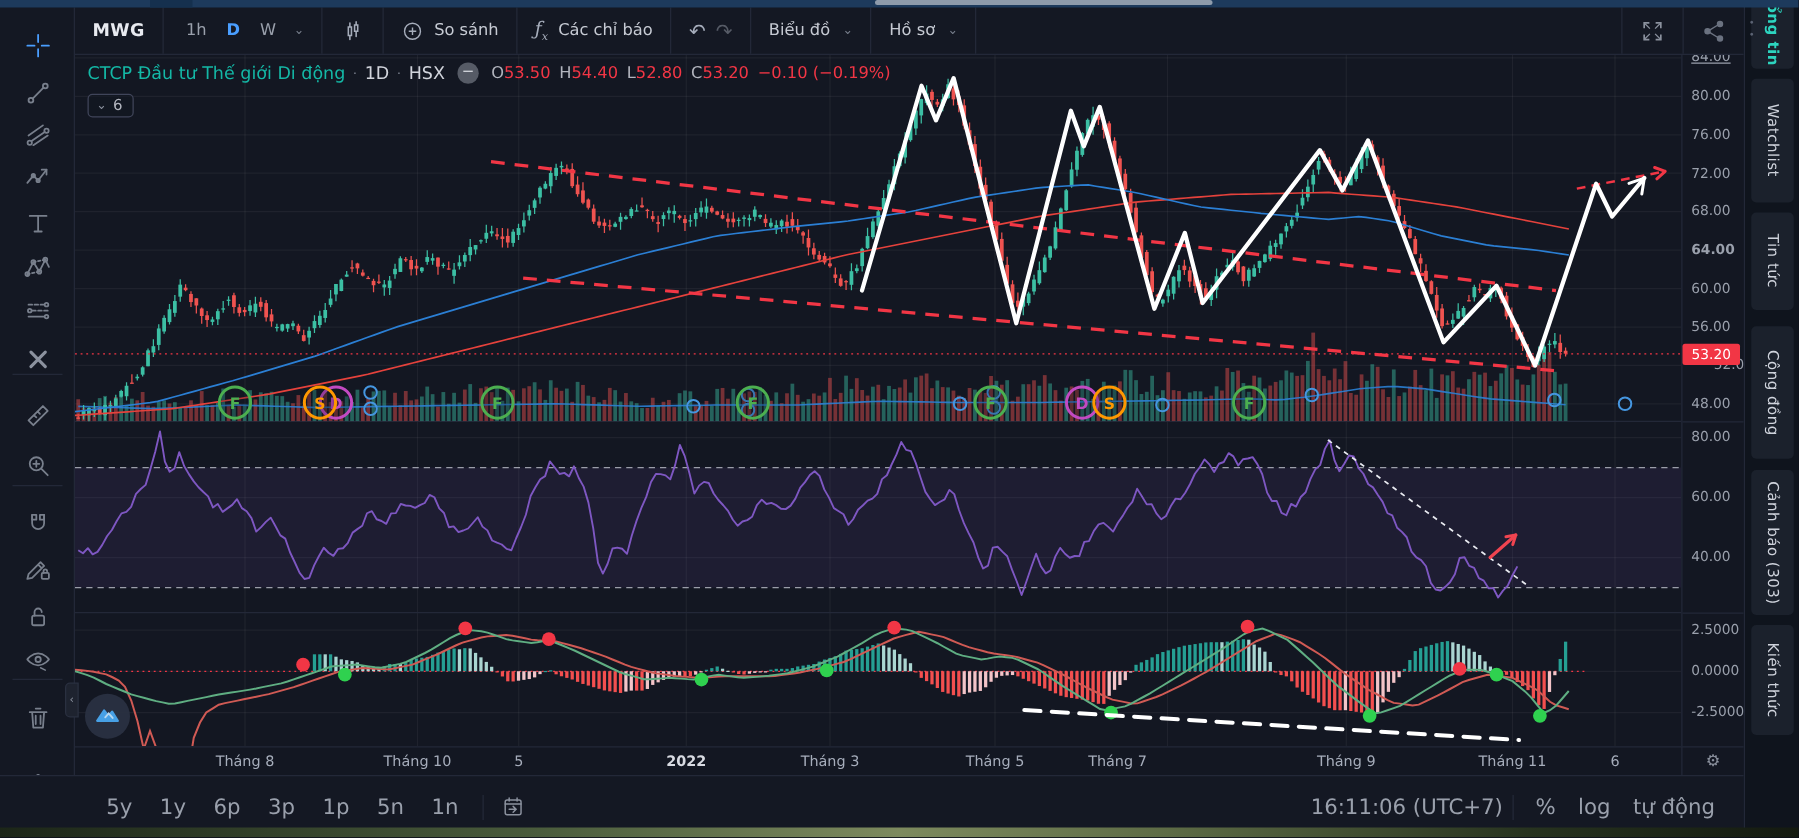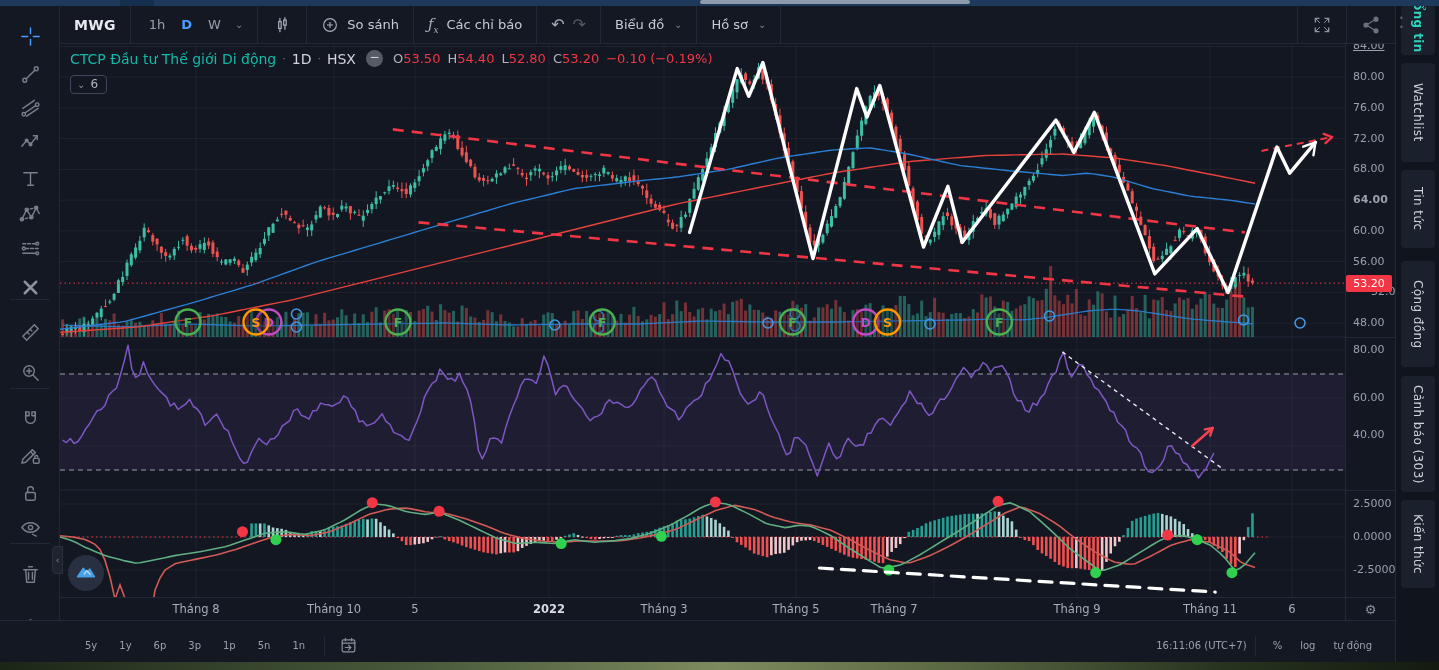--- a/index.html
+++ b/index.html
@@ -55,21 +55,21 @@
   .pane-sep { position:absolute; left:0; width:100%; height:1px; background:#232838; }
   #pricebadge { position:absolute; left:1px; width:46px; height:17px; background:#f23645; color:#fff; font-size:11px; display:flex; align-items:center; justify-content:center; border-radius:2px; z-index:9; }
 
   
   #taxis { position:absolute; left:60px; top:597px; width:1285px; height:23px; background:#131722; border-top:1px solid #232838; z-index:8; cursor:ew-resize; }
   .tlab { position:absolute; top:4px; transform:translateX(-50%); font-size:11.5px; color:#a6adbb; white-space:nowrap; }
   .tlab.year { color:#d8dbe2; font-weight:bold; }
   #taxis-corner { position:absolute; left:1345px; top:597px; width:50px; height:23px; background:#131722; border-top:1px solid #232838; border-left:1px solid #232838; z-index:8; display:flex; align-items:center; justify-content:center; color:#8b919e; font-size:13px; }
 
   
-  #bottombar { position:absolute; left:0; top:620px; width:1395px; height:50px; background:#141823; border-top:1px solid #232838; display:flex; align-items:center; z-index:20; font-size:10px; color:#9aa0ac; }
+  #bottombar { position:absolute; left:0; top:620px; width:1395px; height:50px; background:#141823; border-top:1px solid #232838; display:flex; align-items:center; z-index:20; font-size:17px; color:#9aa0ac; }
   .range-btn { padding:4px 8px; margin:0 3px; cursor:pointer; border-radius:3px; }
   .bb-div { width:1px; height:20px; background:#232838; margin:0 8px; }
   #bb-right { margin-left:auto; display:flex; align-items:center; padding-right:14px; }
   #bb-right .opt { padding:4px 9px; cursor:pointer; }
   #clock { color:#9aa0ac; }
 
   
   #rsidebar { position:absolute; left:1395px; top:0; width:44px; height:670px; background:#0f141d; border-left:1px solid #232838; z-index:25; }
   .vtab { position:absolute; left:5px; width:34px; background:#1b212c; border-radius:4px; display:flex; align-items:center; justify-content:center; cursor:pointer; }
   .vtab span { writing-mode:vertical-rl; font-size:12px; color:#cfd3dc; letter-spacing:.4px; padding:8px 0; white-space:nowrap; }
@@ -1472,21 +1472,21 @@
       <div class="tick" style="top: 56.8294px;">76.00</div>
       <div class="tick" style="top: 87.5906px;">72.00</div>
       <div class="tick" style="top: 118.352px;">68.00</div>
       <div class="tick" style="top: 149.113px; font-weight: bold;">64.00</div>
       <div class="tick" style="top: 179.874px;">60.00</div>
       <div class="tick" style="top: 210.635px;">56.00</div>
       <div class="tick" style="top: 241.396px; margin-left: 18px;">52.00</div>
       <div class="tick" style="top: 272.157px;">48.00</div>
       <div class="tick" style="top: 299px;">80.00</div>
       <div class="tick" style="top: 347px;">60.00</div>
-      <div class="tick" style="top: 384px;">40.00</div>
+      <div class="tick" style="top: 395px;">40.00</div>
       <div class="tick" style="top: 453px;">2.5000</div>
       <div class="tick" style="top: 486px;">0.0000</div>
       <div class="tick" style="top: 519px;">-2.5000</div>
       <div class="pane-sep" style="top: 293px;"></div>
       <div class="pane-sep" style="top: 446px;"></div>
     </div>
   <div id="pricebadge" style="left: 1346px; top: 274.668px;">53.20</div>
   <div id="taxis">
       <div class="tlab" style="left: 136px;">Tháng 8</div>
       <div class="tlab" style="left: 274px;">Tháng 10</div>

